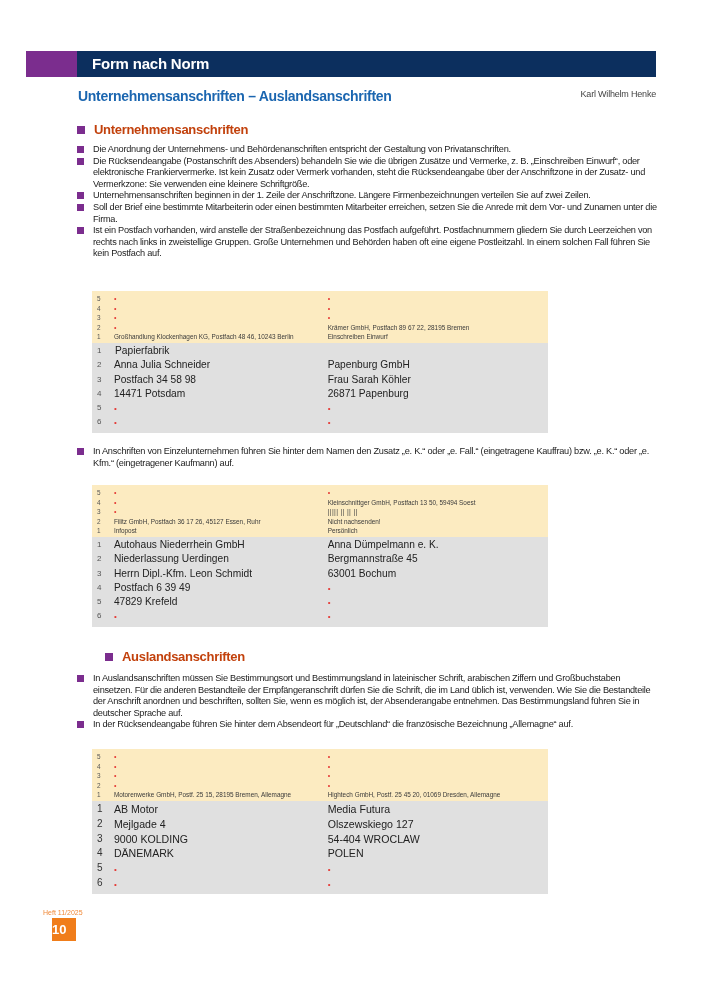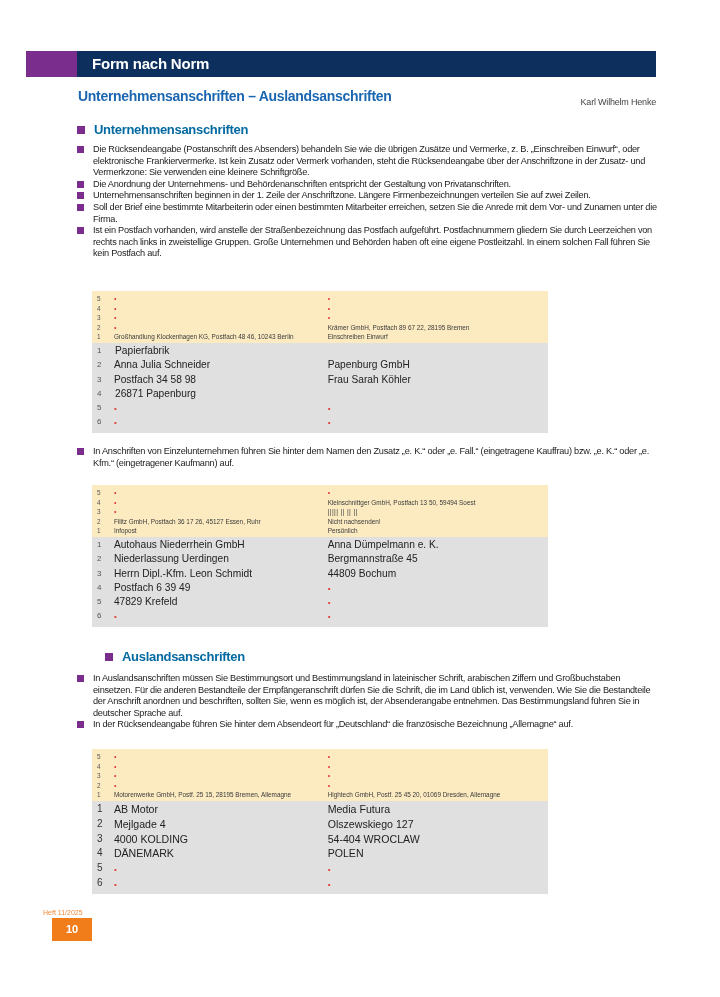--- a/index.html
+++ b/index.html
@@ -4,23 +4,23 @@
 <style>
   * { box-sizing: border-box; margin: 0; padding: 0; }
   html, body { width: 720px; height: 997px; background: #ffffff; overflow: hidden; }
   body { position: relative; font-family: "Liberation Sans", sans-serif; color: #1e1e1e; }
 
   .header-bar { position: absolute; left: 26px; top: 51px; width: 630px; height: 26px; display: flex; }
   .header-accent { width: 51px; height: 100%; background: #7b2d8e; }
   .header-main { flex: 1; height: 100%; background: #0c2f5e; color: #ffffff; font-weight: bold; font-size: 15px; padding-left: 15px; line-height: 26px; letter-spacing: -0.2px; }
 
   .article-title { position: absolute; left: 60px; top: 88px; font-size: 14px; font-weight: bold; color: #1b66b0; letter-spacing: -0.3px; margin-left: 18px; }
-  .author { position: absolute; right: 64px; top: 89px; font-size: 9px; color: #444; letter-spacing: -0.2px; margin-top: 8px; }
-
-  .section-heading { position: absolute; left: 77px; font-size: 13px; font-weight: bold; color: #0369a1; display: flex; align-items: center; letter-spacing: -0.3px; }
+  .author { position: absolute; right: 64px; top: 89px; font-size: 9px; color: #444; letter-spacing: -0.2px; }
+
+  .section-heading { position: absolute; left: 77px; font-size: 13px; font-weight: bold; color: #c2410c; display: flex; align-items: center; letter-spacing: -0.3px; }
   .sq { display: inline-block; width: 7px; height: 7px; background: #7b2d8e; flex: 0 0 auto; }
   .section-heading .sq { width: 8px; height: 8px; margin-right: 9px; }
 
   .bullets { position: absolute; left: 77px; width: 580px; font-size: 9.2px; line-height: 11.6px; color: #222; letter-spacing: -0.25px; }
   .bullet { display: flex; align-items: flex-start; }
   .bullet .sq { margin-top: 2px; margin-right: 9px; }
   .bullet-text { flex: 1; }
 
   .addr-table { position: absolute; left: 92px; width: 456px; }
   .zone-top { background: #fcebc1; padding: 3px 0 1px 0; }
@@ -31,46 +31,46 @@
   .num { width: 23px; padding-left: 5px; color: #555; }
   .arow .num { font-size: 8px; }
   .arow.big .num { font-size: 10px; color: #333; }
   .col { width: 228px; white-space: nowrap; overflow: hidden; }
   .col.right { width: 235px; }
   .dot { color: #e53935; font-size: 7px; }
   .arow .dot { font-size: 8px; }
   .barcode { letter-spacing: 0.3px; font-size: 7px; color: #444; }
 
   .footer-issue { position: absolute; left: 43px; top: 909px; font-size: 7px; color: #f08a3a; }
-  .page-num { position: absolute; left: 52px; top: 918px; width: 40px; height: 23px; background: #f07d1a; color: #fff; font-weight: bold; font-size: 11px; text-align: center; line-height: 23px; }
+  .page-num { position: absolute; left: 52px; top: 918px; width: 24px; height: 23px; background: #f07d1a; color: #fff; font-weight: bold; font-size: 13px; text-align: left; line-height: 23px; }
 </style>
 </head>
 <body>
 
 <div class="header-bar">
   <div class="header-accent"></div>
   <div class="header-main">Form nach Norm</div>
 </div>
 
 <div class="article-title">Unternehmensanschriften – Auslandsanschriften</div>
 <div class="author">Karl Wilhelm Henke</div>
 
 <div class="section-heading" style="top:122px;">
   <span class="sq"></span>
   <span>Unternehmensanschriften</span>
 </div>
 
 <div class="bullets" style="top:144px;">
   <div class="bullet">
       <span class="sq"></span>
+      <span class="bullet-text">Die Anordnung der Unternehmens- und Behördenanschriften entspricht der Gestaltung von Privatanschriften.</span>
+    </div>
+  <div class="bullet">
+      <span class="sq"></span>
       <span class="bullet-text">Die Rücksendeangabe (Postanschrift des Absenders) behandeln Sie wie die übrigen Zusätze und Vermerke, z. B. „Einschreiben Einwurf“, oder elektronische Frankiervermerke. Ist kein Zusatz oder Vermerk vorhanden, steht die Rücksendeangabe über der Anschriftzone in der Zusatz- und Vermerkzone: Sie verwenden eine kleinere Schriftgröße.</span>
-    </div>
-  <div class="bullet">
-      <span class="sq"></span>
-      <span class="bullet-text">Die Anordnung der Unternehmens- und Behördenanschriften entspricht der Gestaltung von Privatanschriften.</span>
     </div>
   <div class="bullet">
       <span class="sq"></span>
       <span class="bullet-text">Unternehmensanschriften beginnen in der 1. Zeile der Anschriftzone. Längere Firmenbezeichnungen verteilen Sie auf zwei Zeilen.</span>
     </div>
   <div class="bullet">
       <span class="sq"></span>
       <span class="bullet-text">Soll der Brief eine bestimmte Mitarbeiterin oder einen bestimmten Mitarbeiter erreichen, setzen Sie die Anrede mit dem Vor- und Zunamen unter die Firma.</span>
     </div>
   <div class="bullet">
@@ -117,20 +117,21 @@
         <span class="col">Anna Julia Schneider</span>
         <span class="col right">Papenburg GmbH</span>
       </div>
       <div class="arow">
         <span class="num">3</span>
         <span class="col">Postfach 34 58 98</span>
         <span class="col right">Frau Sarah Köhler</span>
       </div>
       <div class="arow">
         <span class="num">4</span>
+        <span class="col">14471 Potsdam</span>
         <span class="col right">26871 Papenburg</span>
       </div>
       <div class="arow">
         <span class="num">5</span>
         <span class="col"><span class="dot">•</span></span>
         <span class="col right"><span class="dot">•</span></span>
       </div>
       <div class="arow">
         <span class="num">6</span>
         <span class="col"><span class="dot">•</span></span>
@@ -181,21 +182,21 @@
         <span class="col right">Anna Dümpelmann e. K.</span>
       </div>
       <div class="arow">
         <span class="num">2</span>
         <span class="col">Niederlassung Uerdingen</span>
         <span class="col right">Bergmannstraße 45</span>
       </div>
       <div class="arow">
         <span class="num">3</span>
         <span class="col">Herrn Dipl.-Kfm. Leon Schmidt</span>
-        <span class="col right">44809 Bochum</span>
+        <span class="col right">63001 Bochum</span>
       </div>
       <div class="arow">
         <span class="num">4</span>
         <span class="col">Postfach 6 39 49</span>
         <span class="col right"><span class="dot">•</span></span>
       </div>
       <div class="arow">
         <span class="num">5</span>
         <span class="col">47829 Krefeld</span>
         <span class="col right"><span class="dot">•</span></span>
@@ -258,21 +259,21 @@
         <span class="col">AB Motor</span>
         <span class="col right">Media Futura</span>
       </div>
       <div class="arow big">
         <span class="num">2</span>
         <span class="col">Mejlgade 4</span>
         <span class="col right">Olszewskiego 127</span>
       </div>
       <div class="arow big">
         <span class="num">3</span>
-        <span class="col">4000 KOLDING</span>
+        <span class="col">9000 KOLDING</span>
         <span class="col right">54-404 WROCLAW</span>
       </div>
       <div class="arow big">
         <span class="num">4</span>
         <span class="col">DÄNEMARK</span>
         <span class="col right">POLEN</span>
       </div>
       <div class="arow big">
         <span class="num">5</span>
         <span class="col"><span class="dot">•</span></span>

